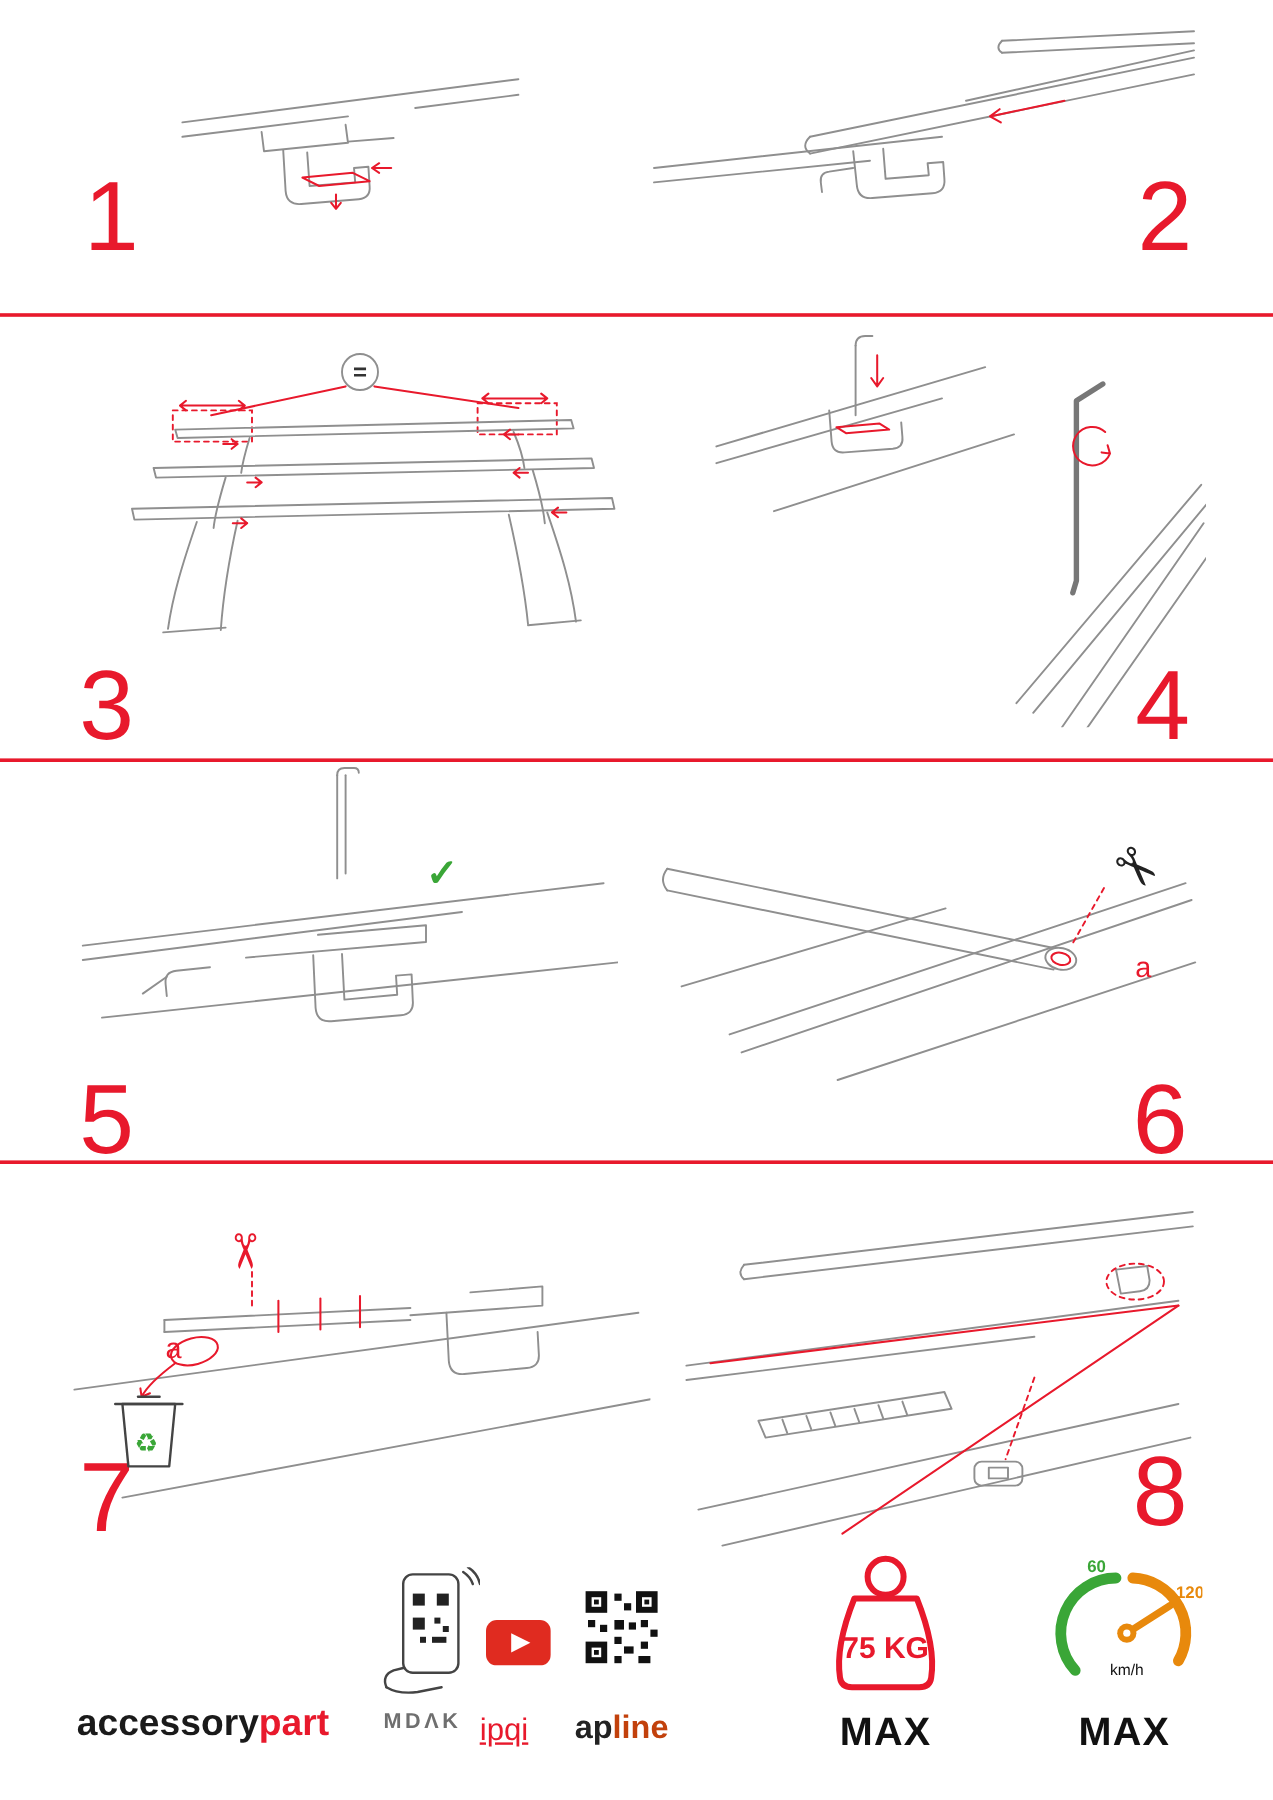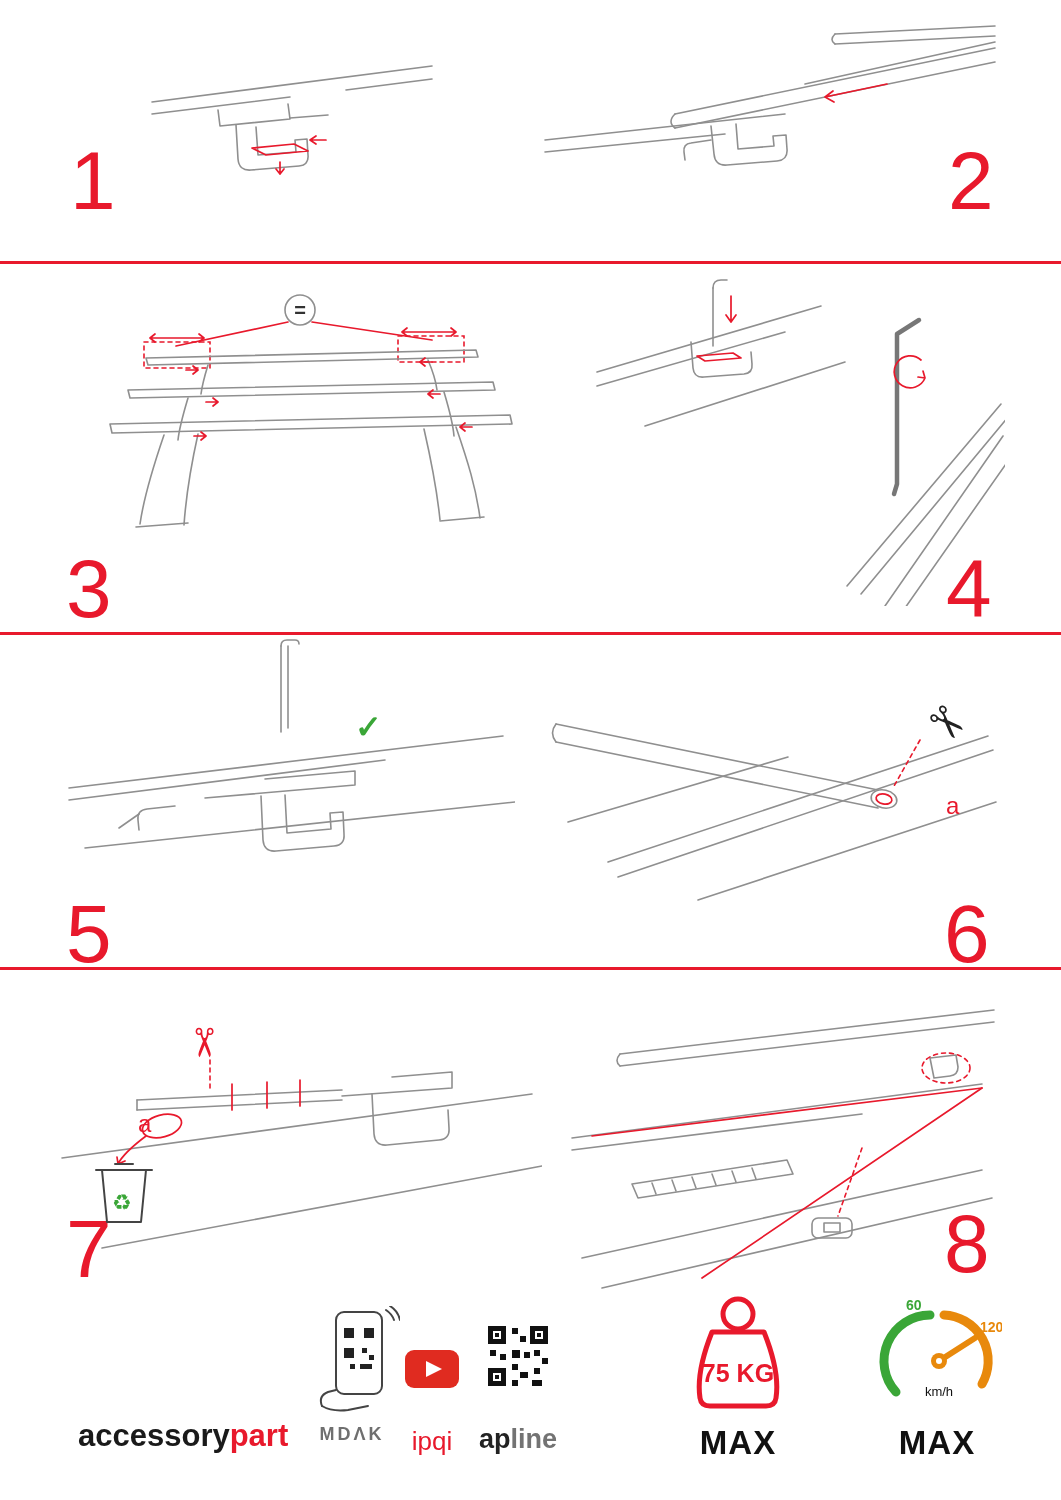--- a/index.html
+++ b/index.html
@@ -13,26 +13,26 @@
   svg text { font-family:"Liberation Sans", sans-serif; }
   .ln { stroke:#8f8f8f; fill:none; stroke-width:1.6; stroke-linecap:round; stroke-linejoin:round; }
   .ln2 { stroke:#777777; fill:none; stroke-width:4.5; stroke-linecap:round; stroke-linejoin:round; }
   .r  { stroke:#e8192c; fill:none; stroke-width:1.7; stroke-linecap:round; stroke-linejoin:round; }
   .rd { stroke:#e8192c; fill:none; stroke-width:1.6; stroke-dasharray:4 4; stroke-linecap:round; }
   .rt { fill:#e8192c; }
   .gt { fill:#333333; }
   .grn{ fill:#3aa637; }
   .blk{ stroke:#444444; fill:none; stroke-width:2; stroke-linecap:round; stroke-linejoin:round; }
   .brand-title { color:#2b2d90; font-size:54px; font-weight:700; letter-spacing:1px; }
-  .brand-sub { font-size:31px; font-weight:700; color:#1a1a1a;margin-left:14px; }
+  .brand-sub { font-size:31px; font-weight:700; color:#1a1a1a; }
   .brand-sub .red { color:#e8192c; }
   .logo-grey { color:#6f6f6f; font-size:18px; font-weight:600; letter-spacing:3px; text-align:center; }
   .logo-red  { color:#e8192c; font-size:26px; text-align:center; }
   .logo-ap   { font-size:27px; font-weight:600; color:#222; text-align:center; }
-  .logo-ap .red { color:#737373; }
+  .logo-ap .red { color:#c2410c; }
   .max { font-size:33px; color:#111; font-weight:600; text-align:center; letter-spacing:1px; }
 </style>
 </head>
 <body>
 
 <div class="page">
 
   <div class="step-num" style="left:70px; top:140px;">1</div>
   <svg class="abs" style="left:140px; top:50px;" width="300" height="195" viewBox="0 0 300 195">
     <g class="ln">
@@ -255,21 +255,21 @@
       <rect x="40" y="58" width="5" height="5"></rect>
       <rect x="50" y="58" width="12" height="5"></rect>
     </g>
   </svg>
   <div class="abs logo-grey" style="left:292px; top:1424px; width:120px;">MDΛK</div>
 
   <svg class="abs" style="left:405px; top:1350px;" width="54" height="38" viewBox="0 0 54 38">
     <rect x="0" y="0" width="54" height="38" rx="9" fill="#e02b20"></rect>
     <polygon points="21,11 37,19 21,27" fill="#ffffff"></polygon>
   </svg>
-  <div class="abs logo-red" style="left:398px; top:1426px; width:68px;">ipqi</div>
+  <div class="abs logo-red" style="left:386px; top:1426px; width:68px;text-decoration:underline;">ipqi</div>
 
   <svg class="abs" style="left:486px; top:1324px;" width="64" height="64" viewBox="0 0 64 64">
     <g fill="#111">
       <rect x="2" y="2" width="18" height="18"></rect>
         <rect x="44" y="2" width="18" height="18"></rect>
         <rect x="2" y="44" width="18" height="18"></rect>
       <rect x="26" y="4" width="6" height="6"></rect>
         <rect x="34" y="12" width="6" height="6"></rect>
       <rect x="4" y="26" width="6" height="6"></rect>
         <rect x="14" y="30" width="6" height="6"></rect>

